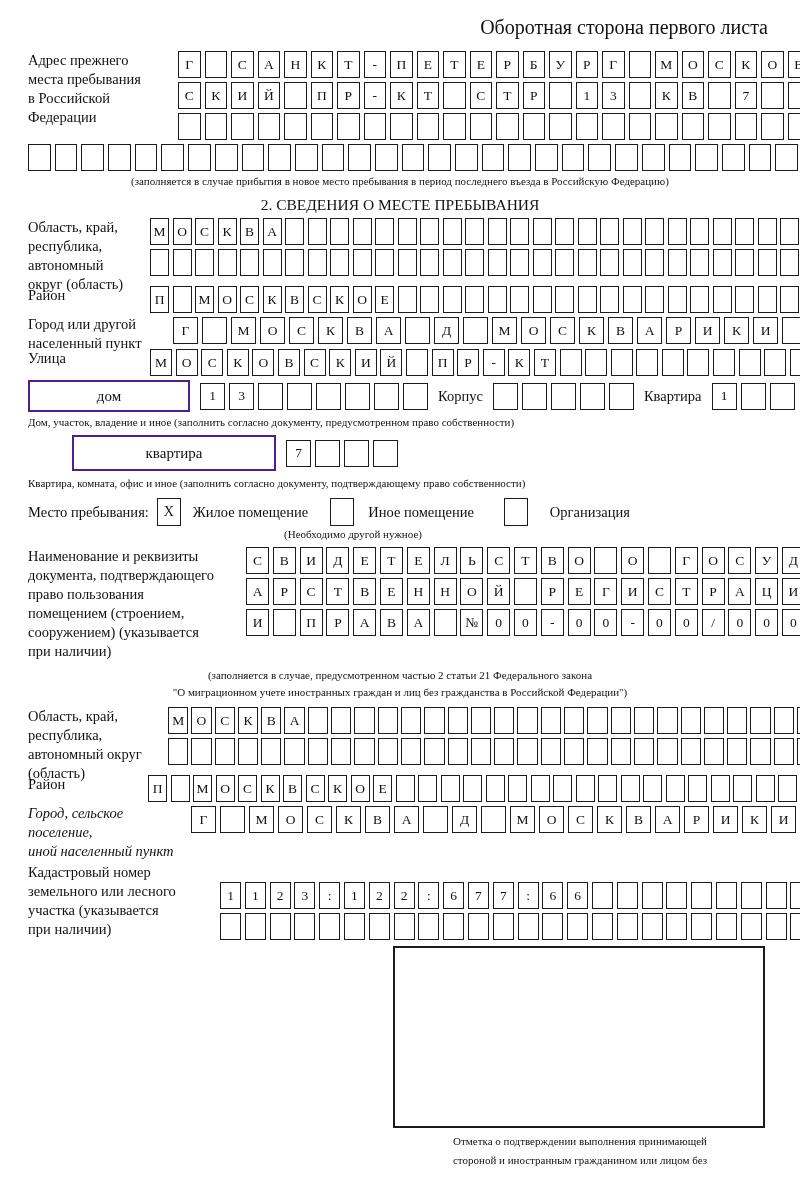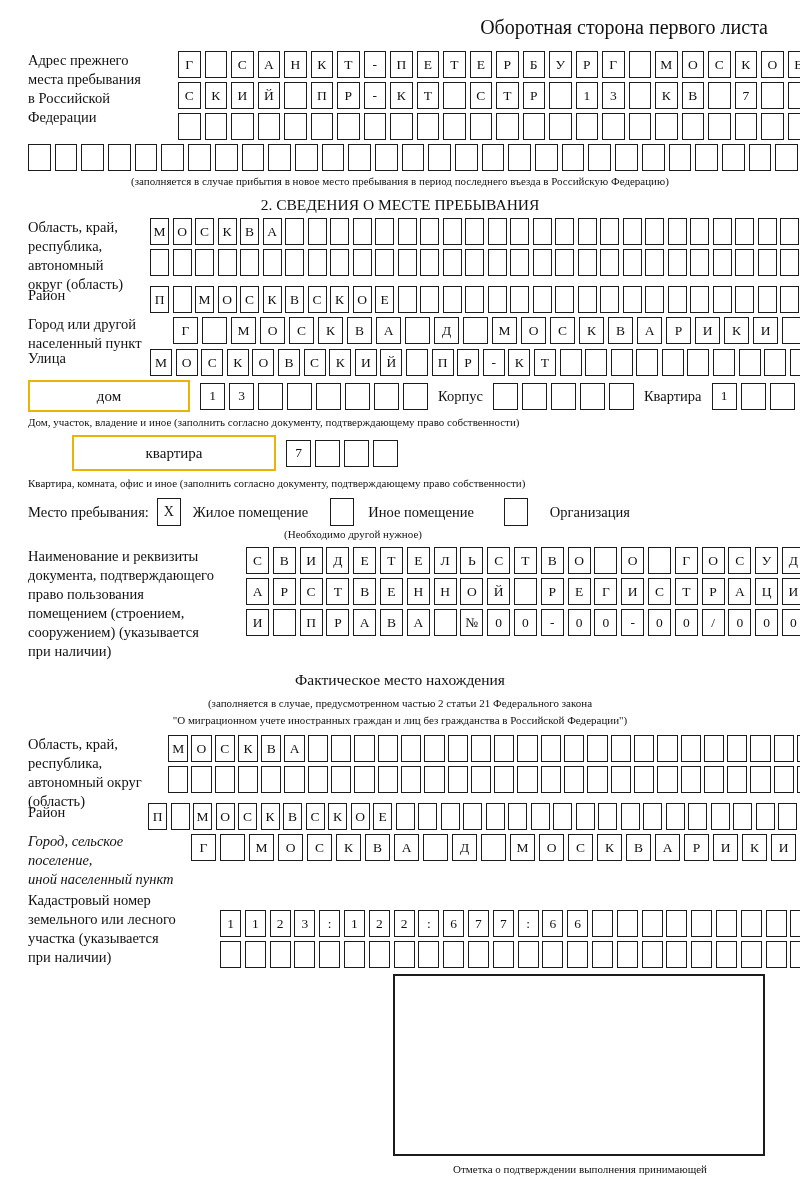--- a/index.html
+++ b/index.html
@@ -24,21 +24,21 @@
   .gFull{--w:20.7px;--g:4px;}
   .gB{--w:17px;--g:3.5px;}
   .gC{--w:23px;--g:4px;}
   .gD{--w:20px;--g:3.6px;}
   .gDoc{--w:21px;--g:3.8px;}
   .gE{--w:18.3px;--g:3px;}
   .gK{--w:19px;--g:3.8px;}
   .note{font-size:11px;text-align:center;line-height:17px;}
   .heading{font-size:15.5px;font-weight:normal;text-align:center;}
   .widebox{
-    border:2px solid #eab308;height:28px;flex-shrink:0;
+    border:2px solid #4c1d95;height:28px;flex-shrink:0;
     display:flex;align-items:center;justify-content:center;font-size:15px;
   }
   .inline-lbl{font-size:14.5px;line-height:28px;white-space:nowrap;}
   .chk{
     width:22px;height:26px;border:1.6px solid #1c1c1c;flex-shrink:0;
     display:flex;align-items:center;justify-content:center;font-size:14px;
   }
   .stamp-box{border:2px solid #1c1c1c;width:368px;height:178px;}
   .mt2{margin-top:2px;}.mt4{margin-top:4px;}.mt6{margin-top:6px;}.mt10{margin-top:10px;}.mt12{margin-top:12px;}
 </style>
@@ -364,21 +364,21 @@
         <div class="cb"></div>
       </div>
     <div class="inline-lbl">Квартира</div>
     <div class="grid gC">
         <div class="cb">1</div>
         <div class="cb"></div>
         <div class="cb"></div>
       </div>
 
   </div>
-  <div class="note mt2" style="text-align:left;">Дом, участок, владение и иное (заполнить согласно документу, подтверждающему право собственности)</div>
+  <div class="note mt2" style="text-align:left;">Дом, участок, владение и иное (заполнить согласно документу, предусмотренном право собственности)</div>
 
   <div class="row mt4" style="align-items:center;gap:10px;padding-left:44px;">
     <div class="widebox" style="width:200px;height:32px;">квартира</div>
     <div class="grid gC">
         <div class="cb">7</div>
         <div class="cb"></div>
         <div class="cb"></div>
         <div class="cb"></div>
       </div>
   </div>
@@ -470,21 +470,20 @@
           <div class="cb">0</div>
           <div class="cb">0</div>
           <div class="cb">/</div>
           <div class="cb">0</div>
           <div class="cb">0</div>
           <div class="cb">0</div>
         </div>
     </div>
   </div>
 
-  <div class="heading mt10">Фактическое место нахождения</div>
   <div class="note mt6">
       <div>(заполняется в случае, предусмотренном частью 2 статьи 21 Федерального закона</div>
       <div>"О миграционном учете иностранных граждан и лиц без гражданства в Российской Федерации")</div>
     </div>
 
   <div class="row mt6">
     <div class="lbl" style="width:140px;">
         <div>Область, край,</div>
         <div>республика,</div>
         <div>автономный округ</div>

